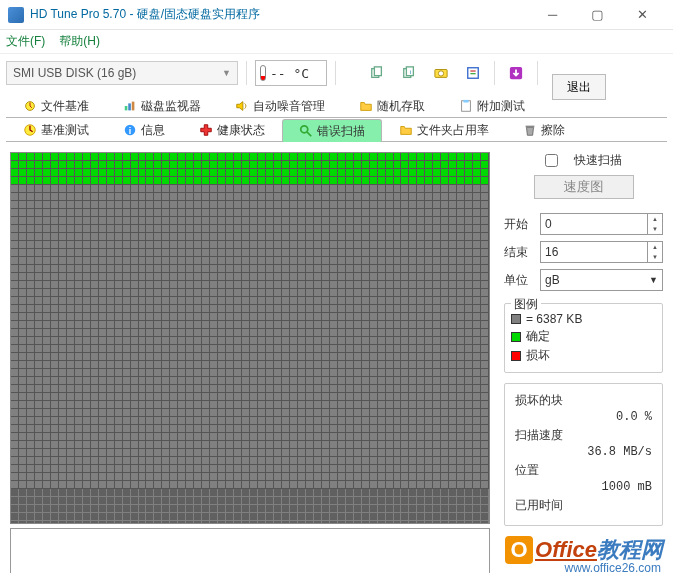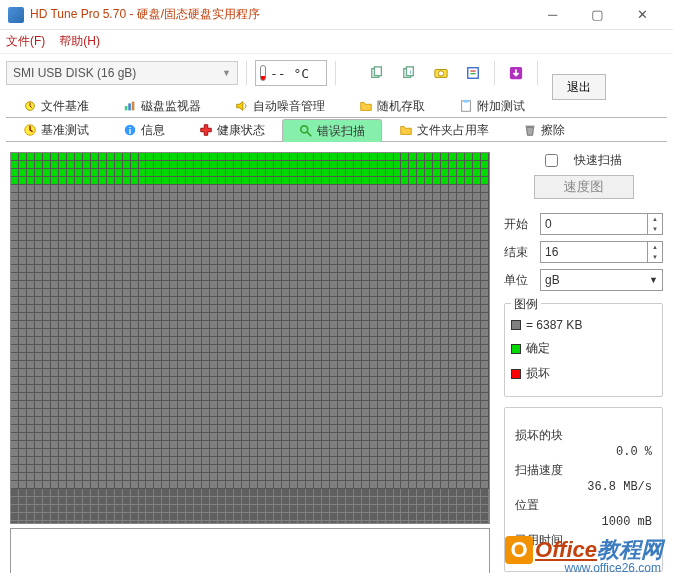--- a/index.html
+++ b/index.html
@@ -1,24 +1,24 @@
 <!DOCTYPE html>
 <html><head>
 <meta charset="utf-8">
 <style>
 * { box-sizing: border-box; margin: 0; padding: 0; font-family: "Microsoft YaHei", SimSun, Arial, sans-serif; }
 body { background: #fff; width: 673px; height: 573px; overflow: hidden; position: relative; }
 
 .titlebar { height: 30px; background: #fff; display: flex; align-items: center; padding: 0 8px; border-bottom: 1px solid #e5e5e5; }
 .title-icon { width: 16px; height: 16px; background: linear-gradient(135deg,#4a90d9,#2b6cb0); border-radius: 2px; margin-right: 6px; }
-.titlebar .txt { font-size: 12px; color: #c2410c; }
+.titlebar .txt { font-size: 12px; color: #0369a1; }
 .win-btns { margin-left: auto; display: flex; }
 .win-btn { width: 45px; height: 28px; display: flex; align-items: center; justify-content: center; color: #555; font-size: 13px; }
 
-.menubar { height: 24px; display: flex; align-items: center; padding: 0 6px; font-size: 12px; color: #b91c1c; border-bottom: 1px solid #eee; }
+.menubar { height: 24px; display: flex; align-items: center; padding: 0 6px; font-size: 12px; color: #15803d; border-bottom: 1px solid #eee; }
 .menubar span { margin-right: 14px; }
 
 .toolbar { height: 38px; display: flex; align-items: center; padding: 4px 6px; gap: 6px; }
 .device-select { width: 232px; height: 24px; border: 1px solid #ccc; background: #f5f5f5; font-size: 12px; font-family: "Courier New", monospace; padding: 6px 6px; display: flex; align-items: center; color: #555; }
 .device-select .dd { margin-left: auto; color: #888; font-size: 9px; }
 .tb-sep { width: 1px; height: 24px; background: #ddd; margin: 0 2px; }
 .tb-btn { width: 26px; height: 26px; border: 1px solid transparent; display: flex; align-items: center; justify-content: center; border-radius: 2px; background: #fff; }
 .temp-box { height: 26px; min-width: 72px; border: 1px solid #bbb; display: flex; align-items: center; padding: 0 4px; font-size: 12px; }
 .therm { width: 6px; height: 16px; border: 1px solid #888; border-radius: 3px; margin-right: 4px; background: linear-gradient(to top, red 30%, transparent 30%); position: relative; }
 .temp-box .tval { font-family: "Segoe UI", monospace; font-size: 13px; color: #333; }
@@ -51,24 +51,24 @@
 .param-row { display: flex; align-items: center; margin-bottom: 6px; }
 .param-row label { width: 36px; text-align: left; }
 .num-input { flex: 1; height: 22px; border: 1px solid #999; padding: 0 4px; font-size: 12px; display: flex; align-items: center; }
 .spinner { width: 15px; height: 22px; border: 1px solid #999; border-left: none; display: flex; flex-direction: column; }
 .spinner div { flex: 1; font-size: 6px; text-align: center; line-height: 10px; color: #555; }
 .unit-select { flex: 1; height: 22px; border: 1px solid #999; padding: 0 4px; font-size: 12px; display: flex; align-items: center; background: #fff; }
 .unit-select .dd { margin-left: auto; font-size: 9px; }
 
 .legend-box { border: 1px solid #ccc; border-radius: 2px; padding: 6px; margin-top: 6px; position: relative; }
 .legend-box .lg-title { position: absolute; top: -8px; left: 6px; background: #fff; padding: 0 3px; font-size: 12px; }
-.leg-row { display: flex; align-items: center; gap: 5px; font-size: 12px; margin: 8px 0; }
+.leg-row { display: flex; align-items: center; gap: 5px; font-size: 12px; margin: 2px 0; }
 .leg-sq { width: 10px; height: 10px; border: 1px solid #333; }
 
-.stats-box { border: 1px solid #ccc; border-radius: 2px; padding: 19px 10px; margin-top: 10px; font-size: 12px; }
+.stats-box { border: 1px solid #ccc; border-radius: 2px; padding: 8px 10px; margin-top: 10px; font-size: 12px; }
 .stats-box .stat-lbl { margin-bottom: 1px; }
 .stats-box .stat-val { text-align: right; font-family: "Courier New", monospace; margin-bottom: 3px; }
 
 .watermark { position: absolute; right: 10px; bottom: 8px; font-size: 22px; font-weight: bold; font-style: italic; }
 .wm-o { display: inline-block; width: 28px; height: 28px; background: #f29200; border-radius: 4px; color: #fff; text-align: center; line-height: 28px; font-style: normal; margin-right: 2px; }
 .wm-txt1 { color: #c2410c; text-decoration: underline; }
 .wm-txt2 { color: #3b7bbf; }
 .wm-sub { font-size: 12px; color: #3b7bbf; font-weight: normal; position: absolute; right: 2px; bottom: -10px; font-style: normal; }
 
 svg { width: 14px; height: 14px; }

